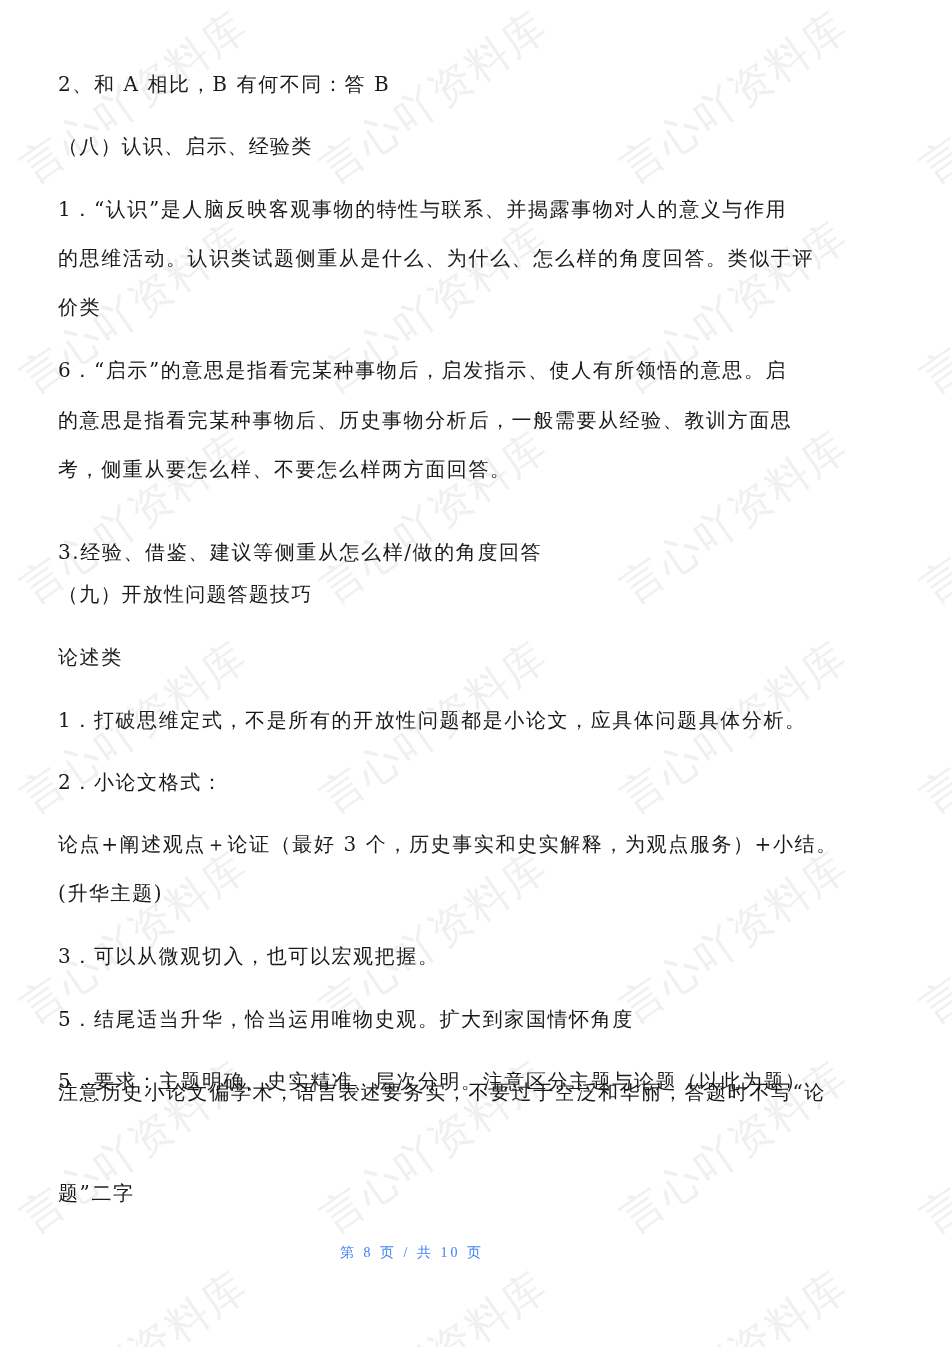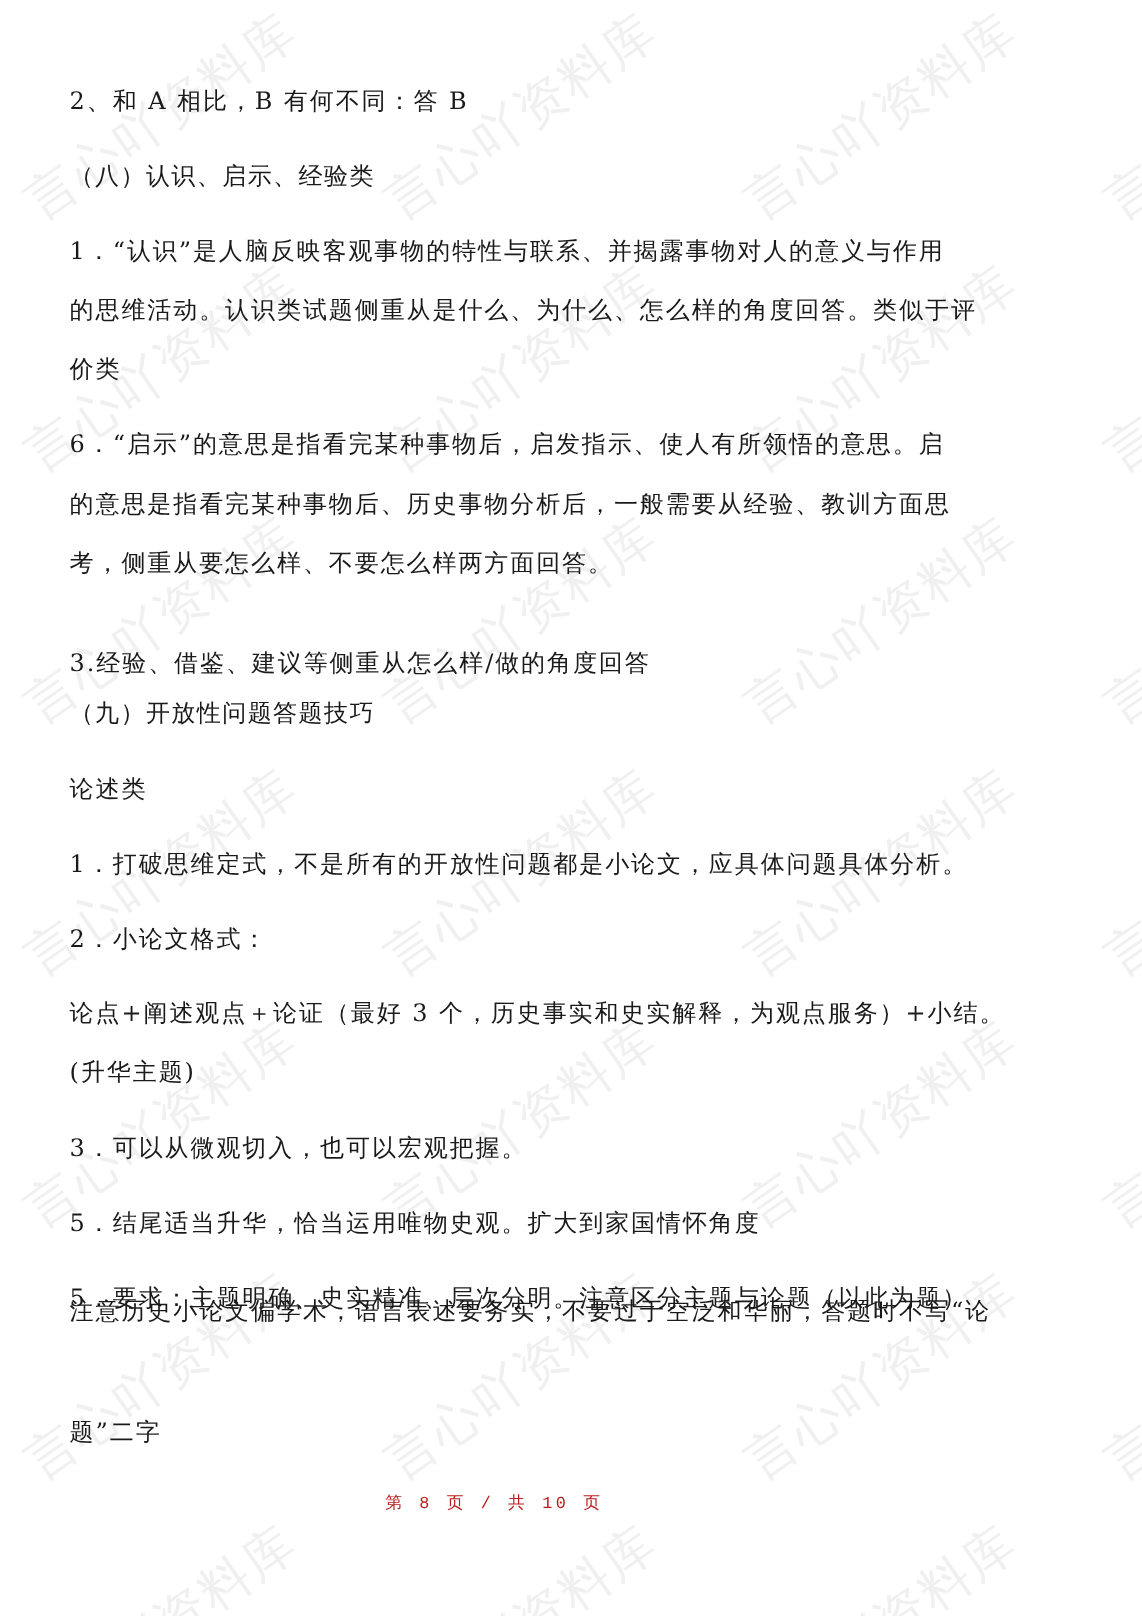--- a/index.html
+++ b/index.html
@@ -49,23 +49,23 @@
     .heading {
       font-weight: normal;
       letter-spacing: 1.2px;
     }
     .footer {
       position: absolute;
       top: 1244px;
       left: 0;
       width: 824px;
       text-align: center;
-      font-family: Liberation Mono, monospace;
+      font-family: Liberation Serif, serif;
       font-size: 14px;
-      color: #b91c1c;
+      color: #3b82f6;
       letter-spacing: 3px;
       z-index: 1;
     }
   </style>
 </head>
 <body>
 
 <div class="watermark-layer" id="wm-layer">
     <span class="wm" style="left: 10px; top: 150px; color: rgb(240, 240, 240);">言心吖资料库</span>
     <span class="wm" style="left: 310px; top: 150px; color: rgb(240, 240, 240);">言心吖资料库</span>

